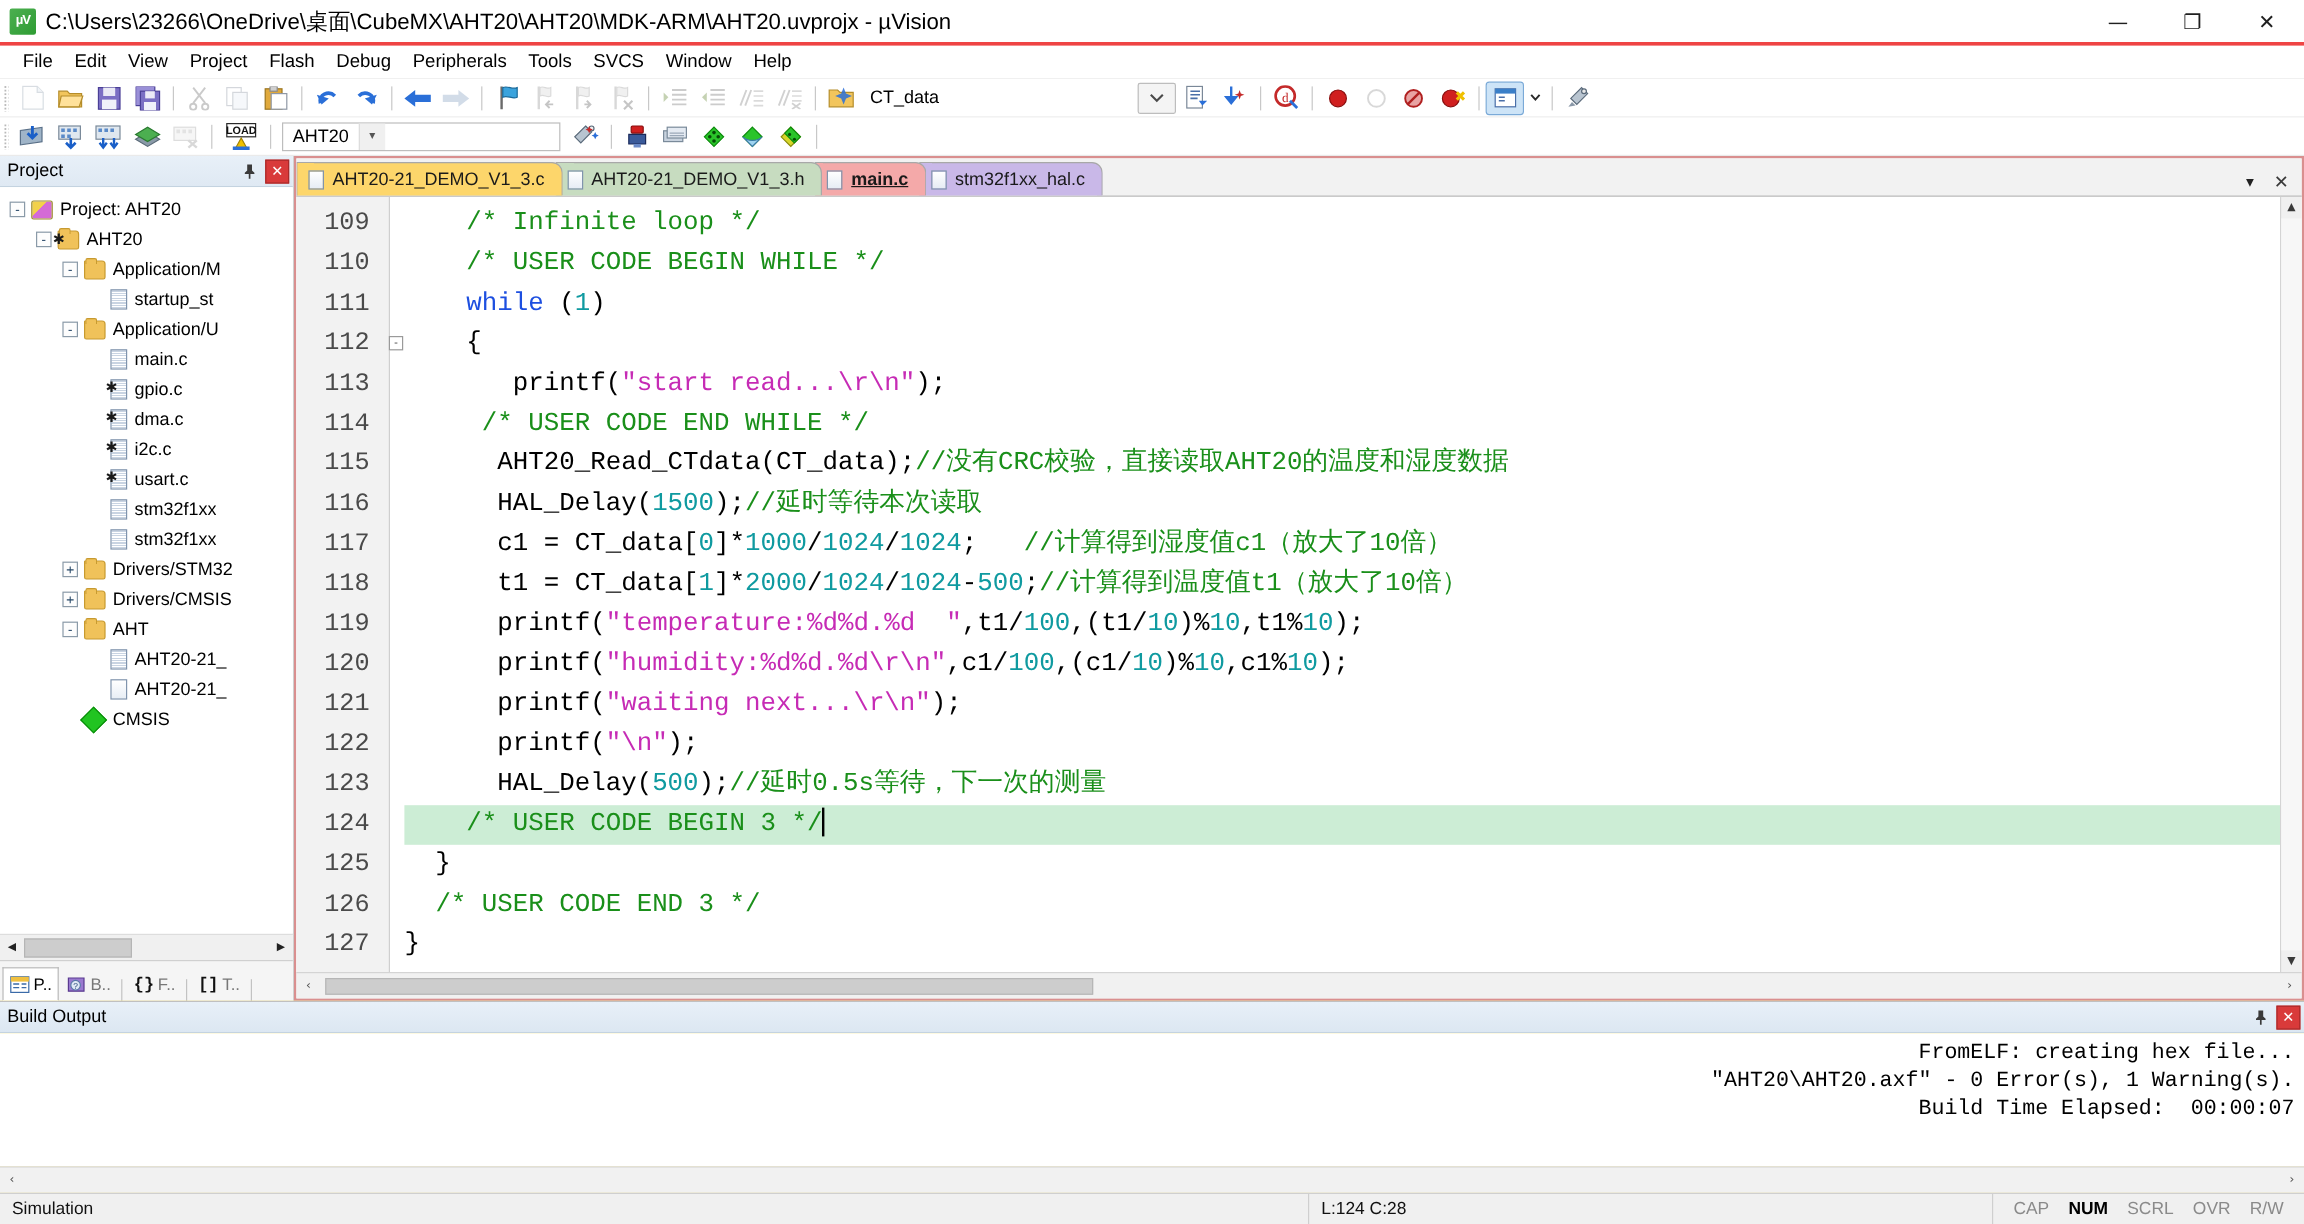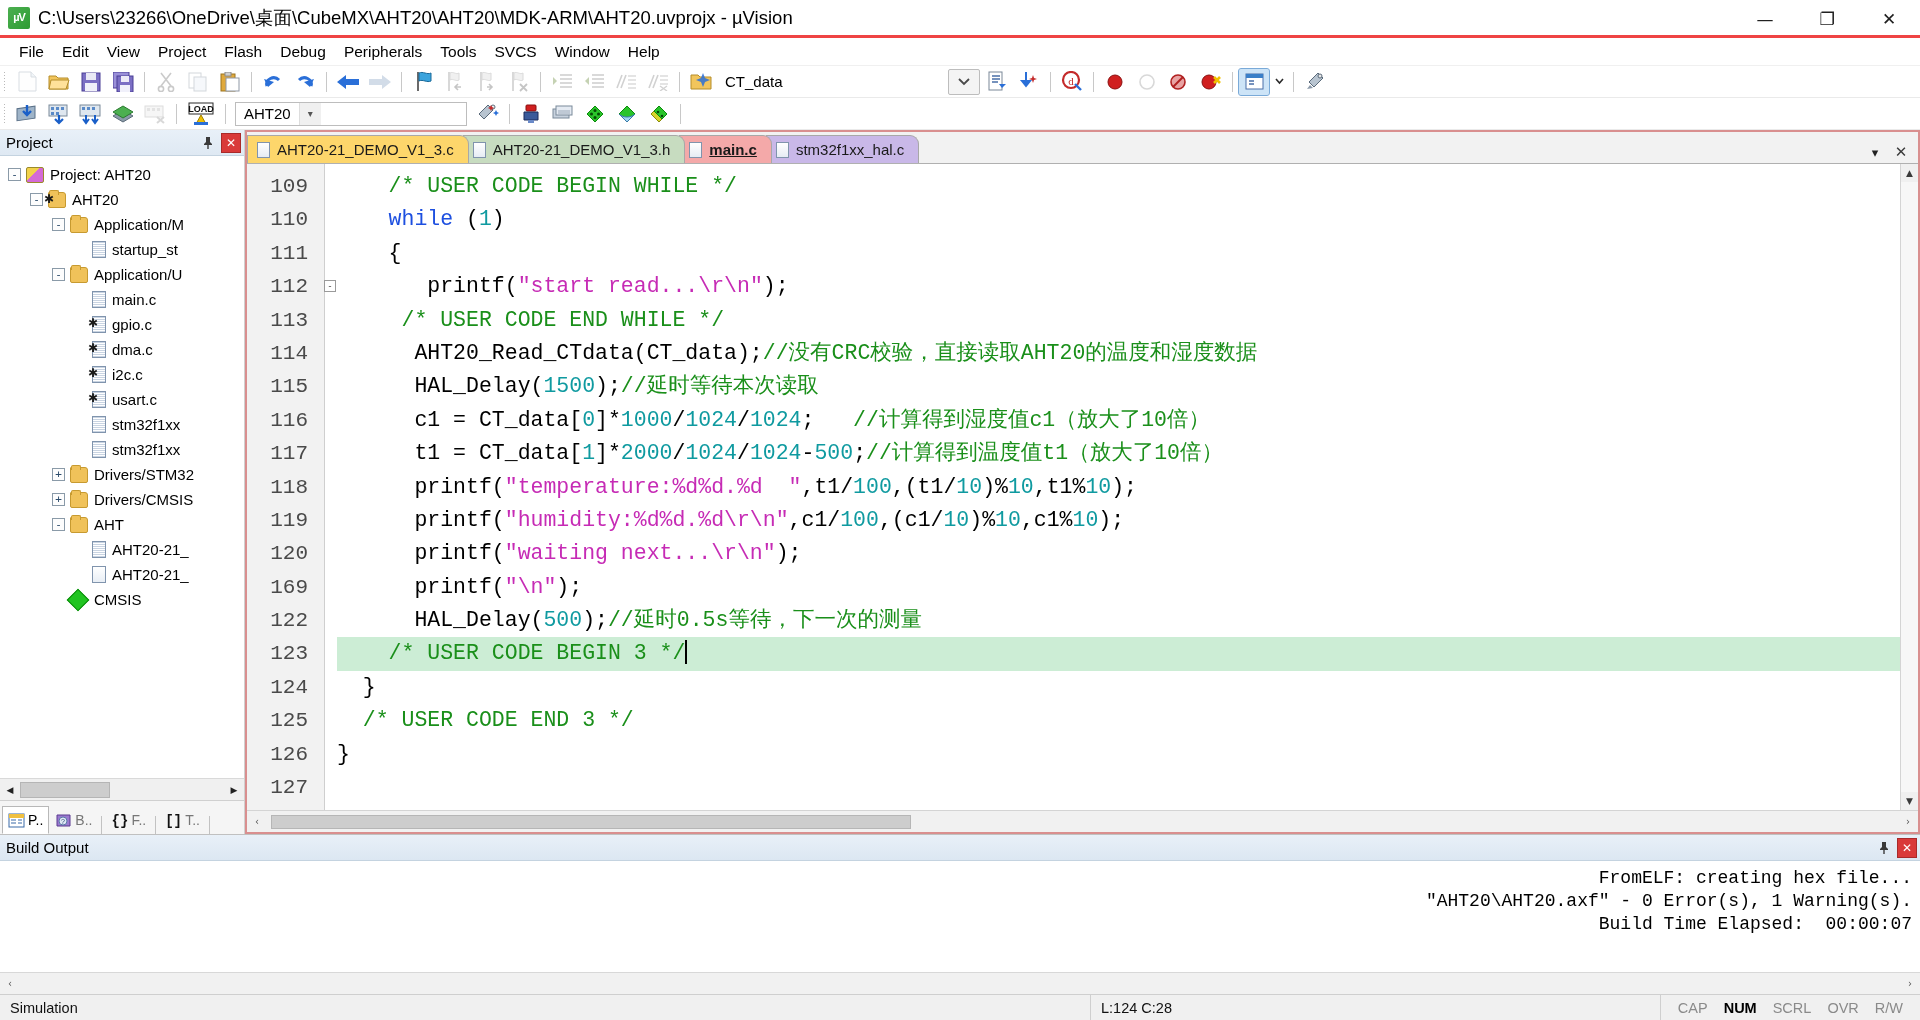--- a/index.html
+++ b/index.html
@@ -1050,31 +1050,32 @@
               <div class="gline">111</div>
               <div class="gline">112<span class="foldmark">-</span></div>
               <div class="gline">113</div>
               <div class="gline">114</div>
               <div class="gline">115</div>
               <div class="gline">116</div>
               <div class="gline">117</div>
               <div class="gline">118</div>
               <div class="gline">119</div>
               <div class="gline">120</div>
-              <div class="gline">169</div>
+              <div class="gline">121</div>
               <div class="gline">122</div>
               <div class="gline">123</div>
               <div class="gline">124</div>
               <div class="gline">125</div>
               <div class="gline">126</div>
               <div class="gline">127</div>
             </div>
         </div>
         <div class="code-lines">
           <div id="code-rows">
+              <div class="cline"><span>    </span><span class="cm">/* Infinite loop */</span></div>
               <div class="cline"><span>    </span><span class="cm">/* USER CODE BEGIN WHILE */</span></div>
               <div class="cline"><span>    </span><span class="kw">while</span><span> (</span><span class="num">1</span><span>)</span></div>
               <div class="cline"><span>    {</span></div>
               <div class="cline"><span>       printf(</span><span class="str">"start read...\r\n"</span><span>);</span></div>
               <div class="cline"><span>     </span><span class="cm">/* USER CODE END WHILE */</span></div>
               <div class="cline"><span>      AHT20_Read_CTdata(CT_data);</span><span class="cm">//没有CRC校验，直接读取AHT20的温度和湿度数据</span></div>
               <div class="cline"><span>      HAL_Delay(</span><span class="num">1500</span><span>);</span><span class="cm">//延时等待本次读取</span></div>
               <div class="cline"><span>      c1 = CT_data[</span><span class="num">0</span><span>]*</span><span class="num">1000</span><span>/</span><span class="num">1024</span><span>/</span><span class="num">1024</span><span>;   </span><span class="cm">//计算得到湿度值c1（放大了10倍）</span></div>
               <div class="cline"><span>      t1 = CT_data[</span><span class="num">1</span><span>]*</span><span class="num">2000</span><span>/</span><span class="num">1024</span><span>/</span><span class="num">1024</span><span>-</span><span class="num">500</span><span>;</span><span class="cm">//计算得到温度值t1（放大了10倍）</span></div>
               <div class="cline"><span>      printf(</span><span class="str">"temperature:%d%d.%d  "</span><span>,t1/</span><span class="num">100</span><span>,(t1/</span><span class="num">10</span><span>)%</span><span class="num">10</span><span>,t1%</span><span class="num">10</span><span>);</span></div>

